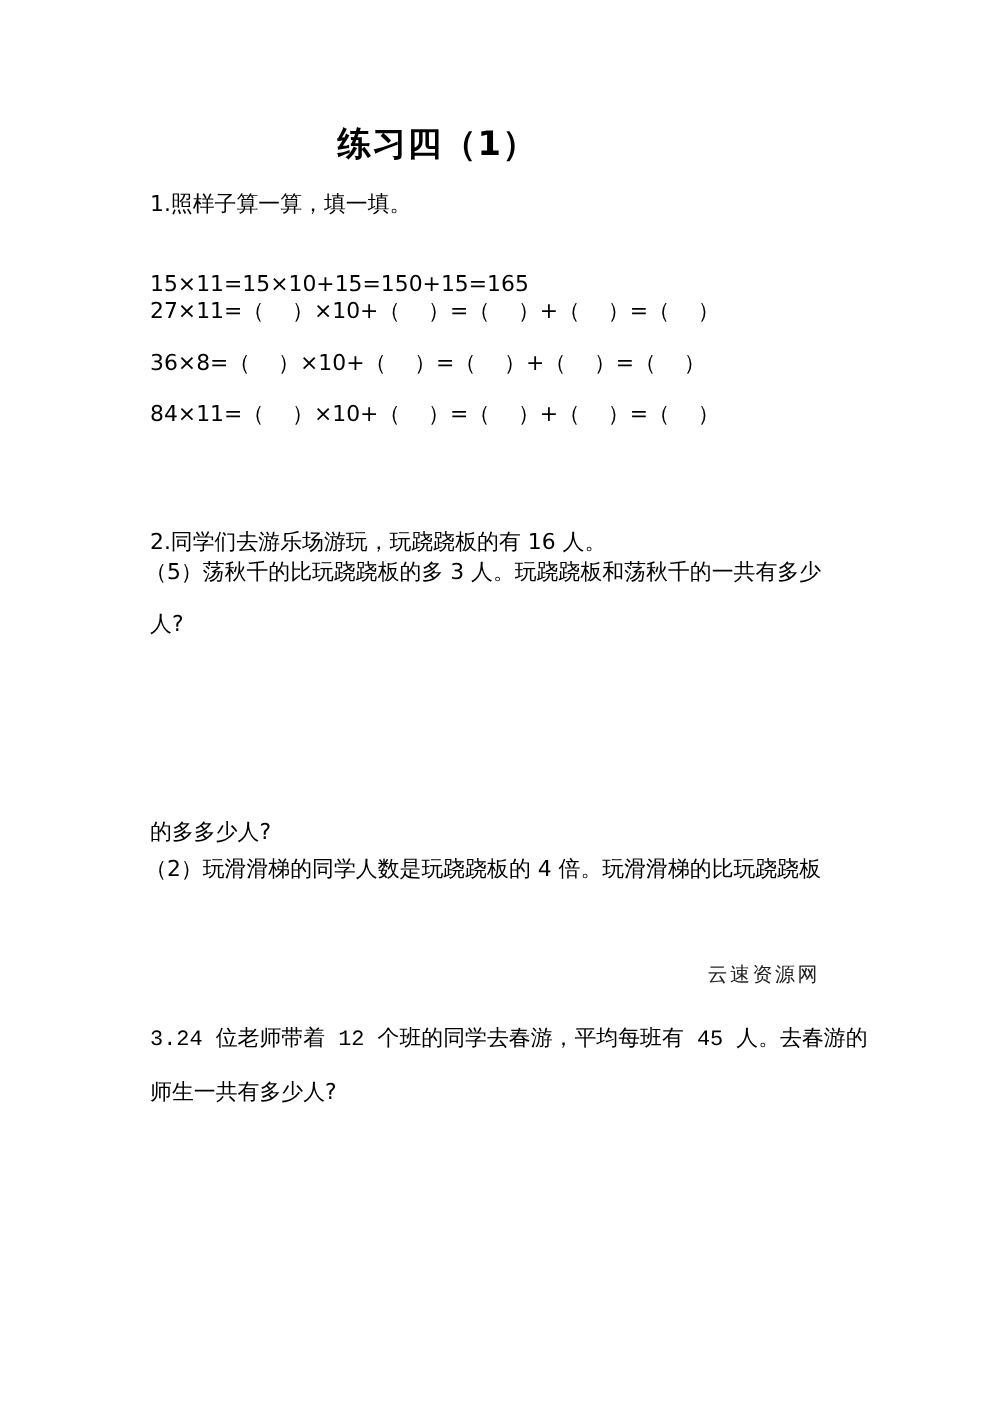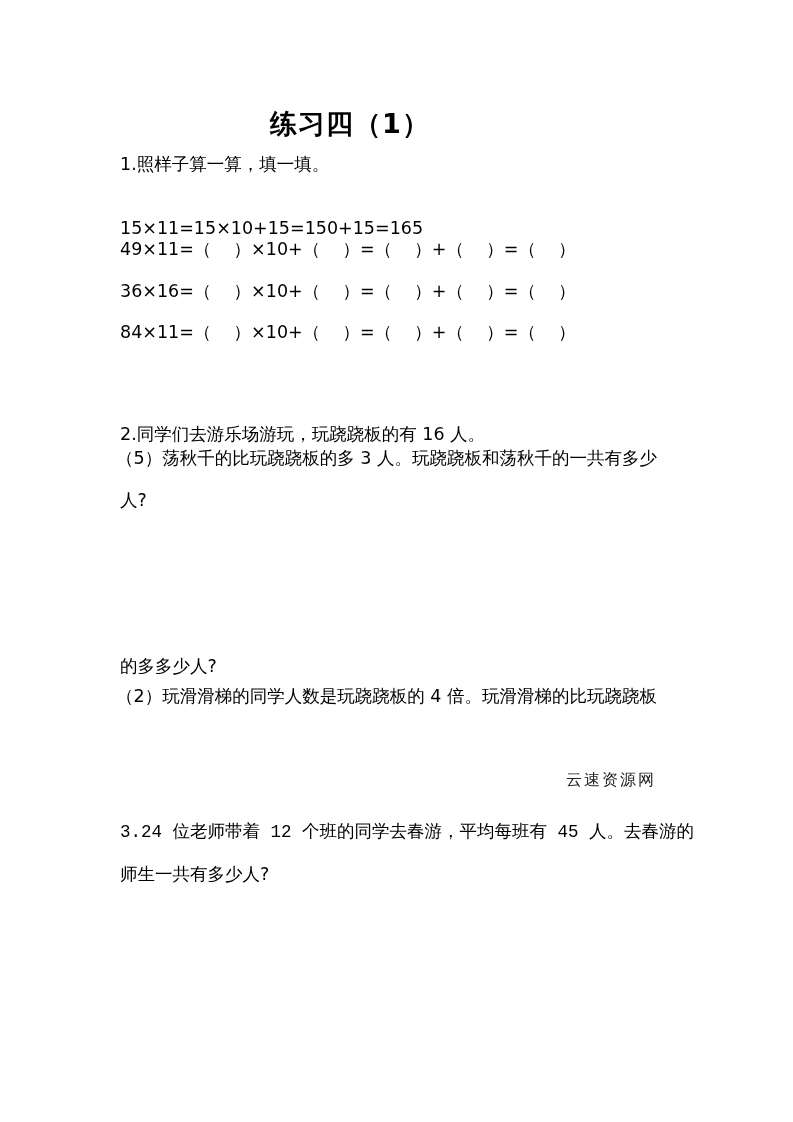--- a/index.html
+++ b/index.html
@@ -1,32 +1,32 @@
 <!DOCTYPE html>
 <html><head>
   <meta charset="utf-8">
   <style>
     html, body { margin: 0; padding: 0; background: #ffffff; }
     body { width: 793px; height: 1122px; position: relative; overflow: hidden;
            font-family: "DejaVu Sans", "Liberation Sans", sans-serif; color: #000; }
-    .title { position: absolute; top: 106px; left: 0; width: 700px; text-align: center;
+    .title { position: absolute; top: 97px; left: 0; width: 700px; text-align: center;
              font-size: 27px; font-weight: bold; letter-spacing: 1px; }
     .line { position: absolute; left: 120px; font-size: 17.5px; white-space: pre; line-height: 24px; }
     .wm { position: absolute; left: 566px; top: 770px; font-family: "DejaVu Serif", "Liberation Serif", serif;
           font-size: 16px; letter-spacing: 2px; color: #222; }
   </style>
 </head>
 <body>
 
 <div class="title">练习四（1）</div>
 
 <div class="line" style="top:152px;">1.照样子算一算，填一填。</div>
 <div class="line" style="top:196px;margin-top:20px;">15×11=15×10+15=150+15=165</div>
-<div class="line" style="top:237px;">49×11=（    ）×10+（    ）=（    ）+（    ）=（    ）</div>
-<div class="line" style="top:279px;">36×16=（    ）×10+（    ）=（    ）+（    ）=（    ）</div>
+<div class="line" style="top:237px;">27×11=（    ）×10+（    ）=（    ）+（    ）=（    ）</div>
+<div class="line" style="top:279px;">36×8=（    ）×10+（    ）=（    ）+（    ）=（    ）</div>
 <div class="line" style="top:320px;">84×11=（    ）×10+（    ）=（    ）+（    ）=（    ）</div>
 
 <div class="line" style="top:422px;">2.同学们去游乐场游玩，玩跷跷板的有 16 人。</div>
 <div class="line" style="top:446px; left:116px;">（5）荡秋千的比玩跷跷板的多 3 人。玩跷跷板和荡秋千的一共有多少</div>
 <div class="line" style="top:488px;">人?</div>
 <div class="line" style="top:644px; left:116px;margin-top:40px;">（2）玩滑滑梯的同学人数是玩跷跷板的 4 倍。玩滑滑梯的比玩跷跷板</div>
 <div class="line" style="top:654px;">的多多少人?</div>
 
 <div class="wm">云速资源网</div>
 

